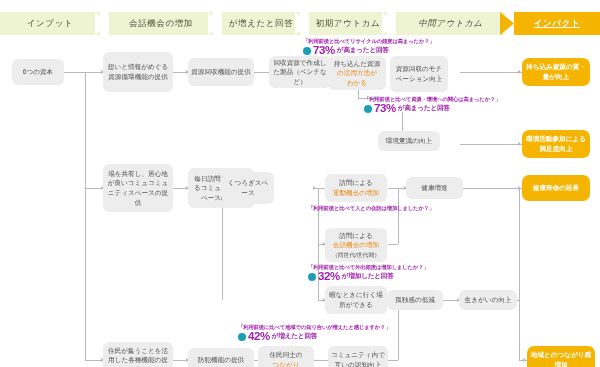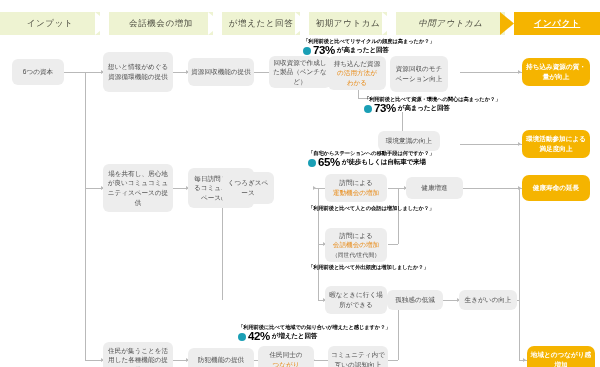--- a/index.html
+++ b/index.html
@@ -47,21 +47,21 @@
     display:flex;align-items:center;justify-content:center;
     text-align:center;color:#4d4d4d;
     font-size:6.6px;line-height:1.45;
     padding:2px 3px;
   }
   .bx.amber{background:#f5b400;color:#ffffff;font-weight:bold;border-radius:7px;}
   .bx .or{color:#e8860c;}
   .bx .sm{font-size:5.8px;}
 
   
-  .stat{position:absolute;color:#000000;}
+  .stat{position:absolute;color:#a21caf;}
   .stat .q{
     font-size:5.3px;font-weight:bold;line-height:1.25;
     white-space:nowrap;letter-spacing:-.1px;
   }
   .stat .row{display:flex;align-items:center;gap:2px;margin-top:.5px;}
   .stat .dot{
     width:8px;height:8px;border-radius:50%;
     background:#1a9fb5;flex:0 0 auto;
   }
   .stat .big{
@@ -281,35 +281,32 @@
 
   <div class="stat" style="left:364px;top:84px;">
     <div class="q">「利用前後と比べて資源・環境への関心は高まったか？」</div>
     <div class="row">
       <span class="dot"></span>
       <span class="big">73%</span>
       <span class="tail">が高まったと回答</span>
     </div>
   </div>
 
-  <div class="stat" style="left:308px;top:138px;">
-    <div class="q">「自宅からステーションへの移動手段は何ですか？」</div>
+
+  <div class="stat" style="left:308px;top:193px;">
+    <div class="q">「利用前後と比べて人との会話は増加しましたか？」</div>
+  </div>
+
+  <div class="stat" style="left:308px;top:252px;">
+    <div class="q">「利用前後と比べて外出頻度は増加しましたか？」</div>
     <div class="row">
       <span class="dot"></span>
-      <span class="big">65%</span>
-      <span class="tail">が徒歩もしくは自転車で来場</span>
-    </div>
-  </div>
-
-  <div class="stat" style="left:308px;top:193px;">
-    <div class="q">「利用前後と比べて人との会話は増加しましたか？」</div>
-  </div>
-
-  <div class="stat" style="left:308px;top:252px;">
-    <div class="q">「利用前後と比べて外出頻度は増加しましたか？」</div>
+      <span class="big">32%</span>
+      <span class="tail">が増加したと回答</span>
+    </div>
   </div>
 
   <div class="stat" style="left:238px;top:312px;">
     <div class="q">「利用前後に比べて地域での知り合いが増えたと感じますか？」</div>
     <div class="row">
       <span class="dot"></span>
       <span class="big">42%</span>
       <span class="tail">が増えたと回答</span>
     </div>
   </div>

